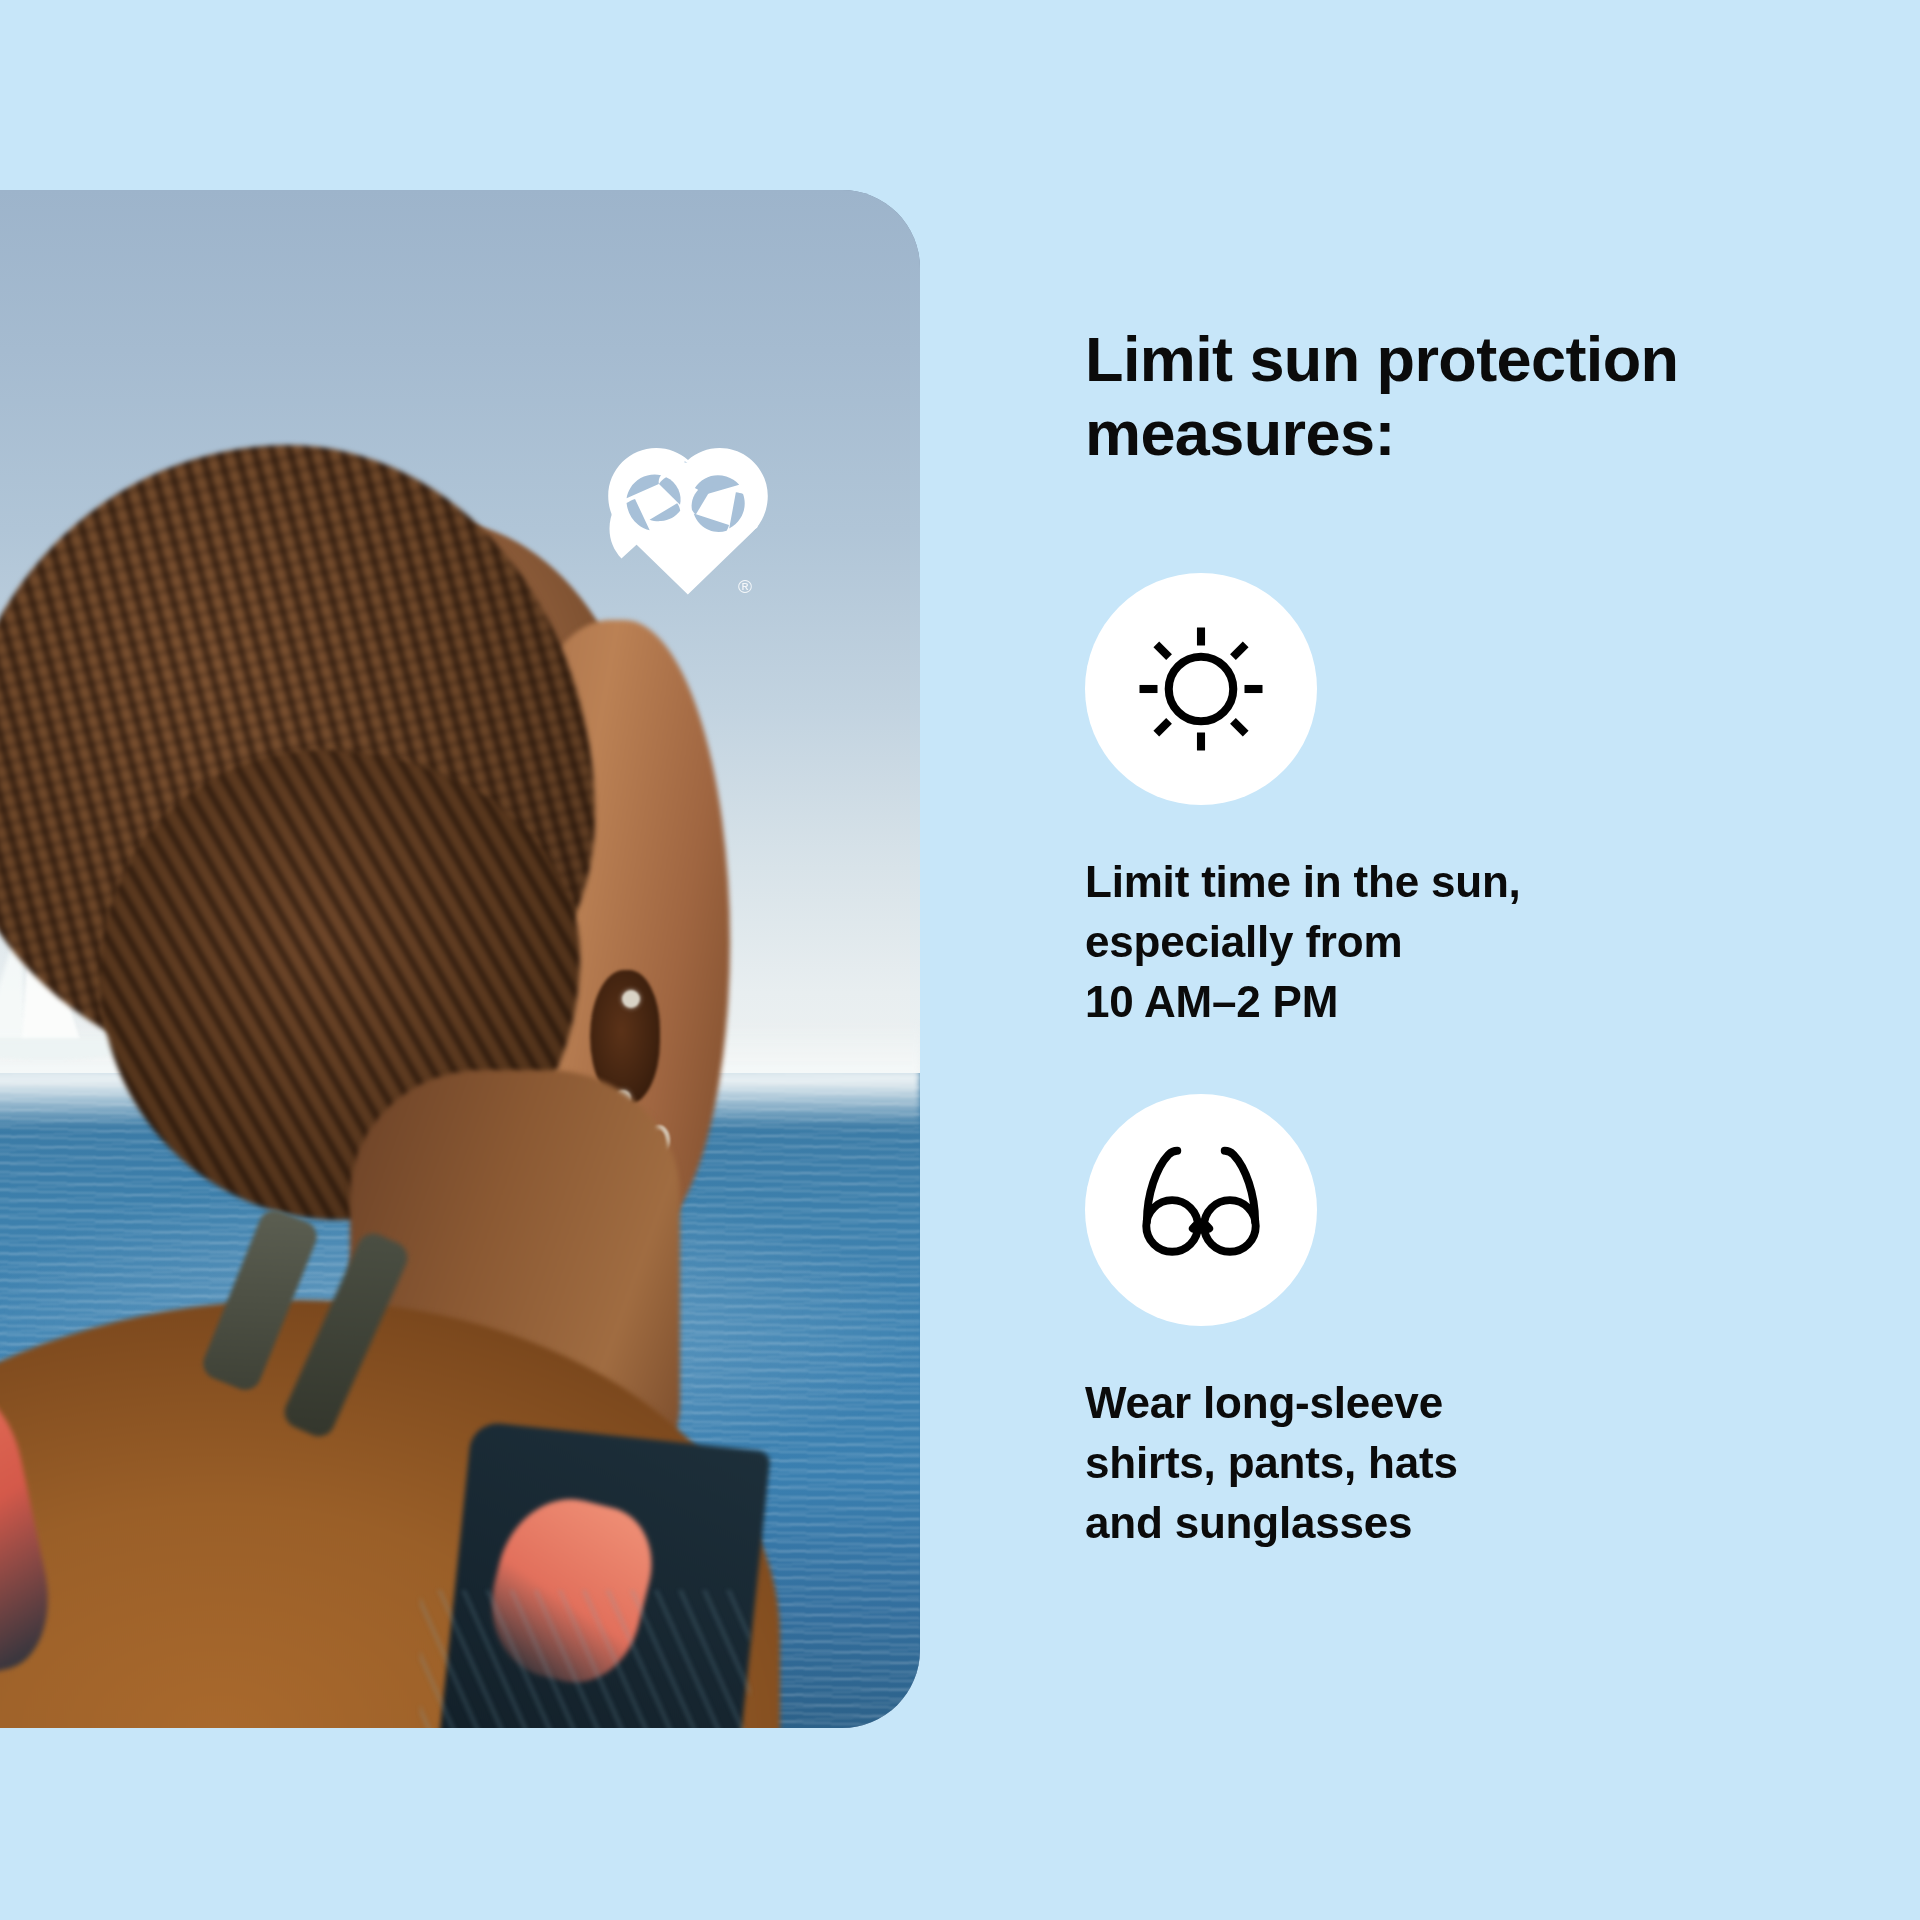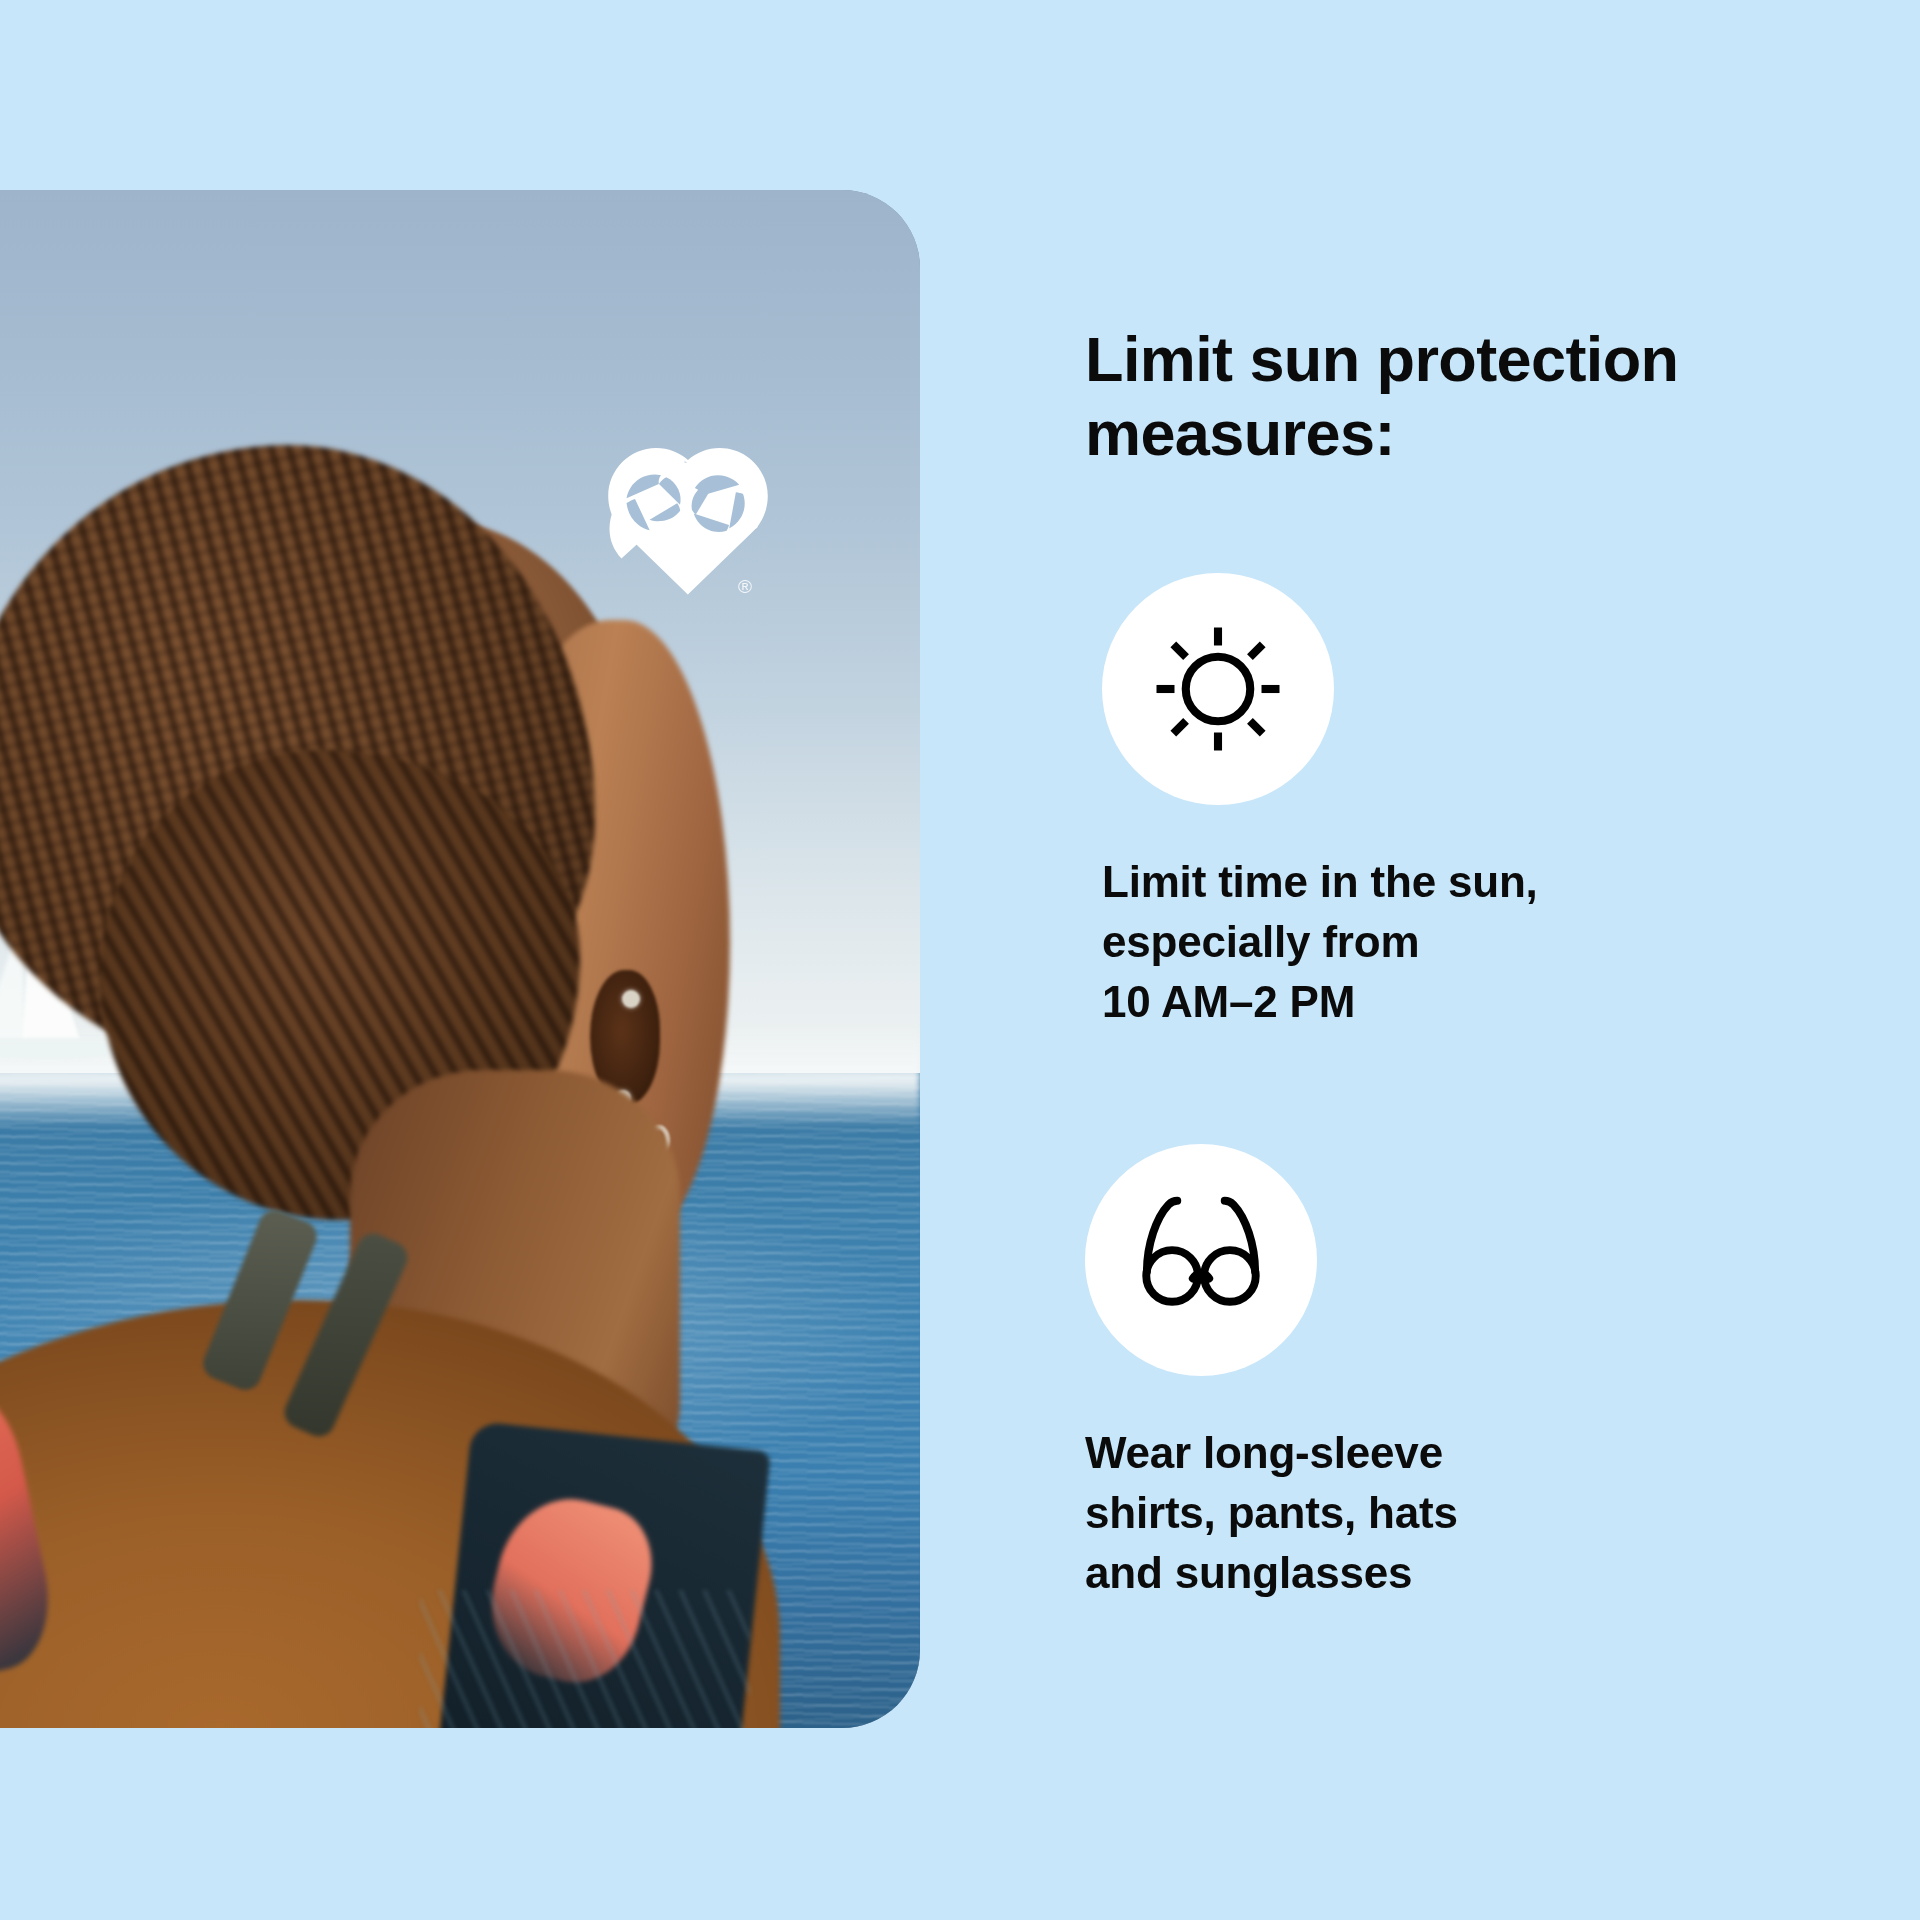--- a/index.html
+++ b/index.html
@@ -174,22 +174,22 @@
   .panel{
     position:absolute; left:1085px; top:0; width:835px; height:1920px;
   }
   .heading{
     position:absolute; left:0; top:322px; width:760px;
     font-size:63px; line-height:1.18; font-weight:bold;
     letter-spacing:-.6px; color:#0b0b0b;
   }
 
   .tip{ position:absolute; left:0; width:760px; }
-  .tip-1{ top:573px;margin-left:17px; }
-  .tip-2{ top:1144px; }
+  .tip-1{ top:573px; }
+  .tip-2{ top:1094px; }
 
   .icon-circle{
     width:232px; height:232px; border-radius:50%;
     background:#ffffff; display:flex; align-items:center; justify-content:center;
   }
   .icon-circle svg{ display:block; }
 
   .tip-text{
     margin-top:47px;
     font-size:44px; line-height:1.36; font-weight:bold;

